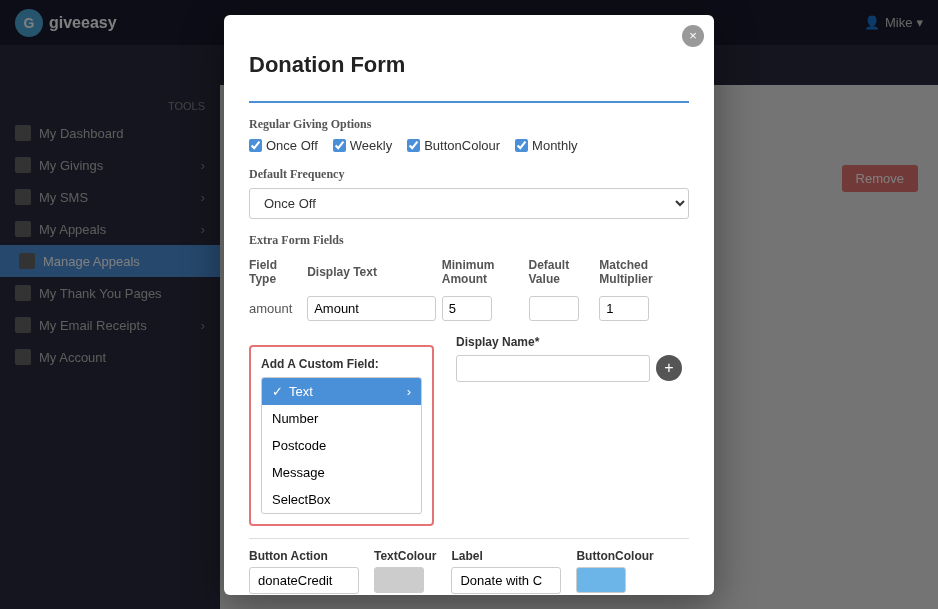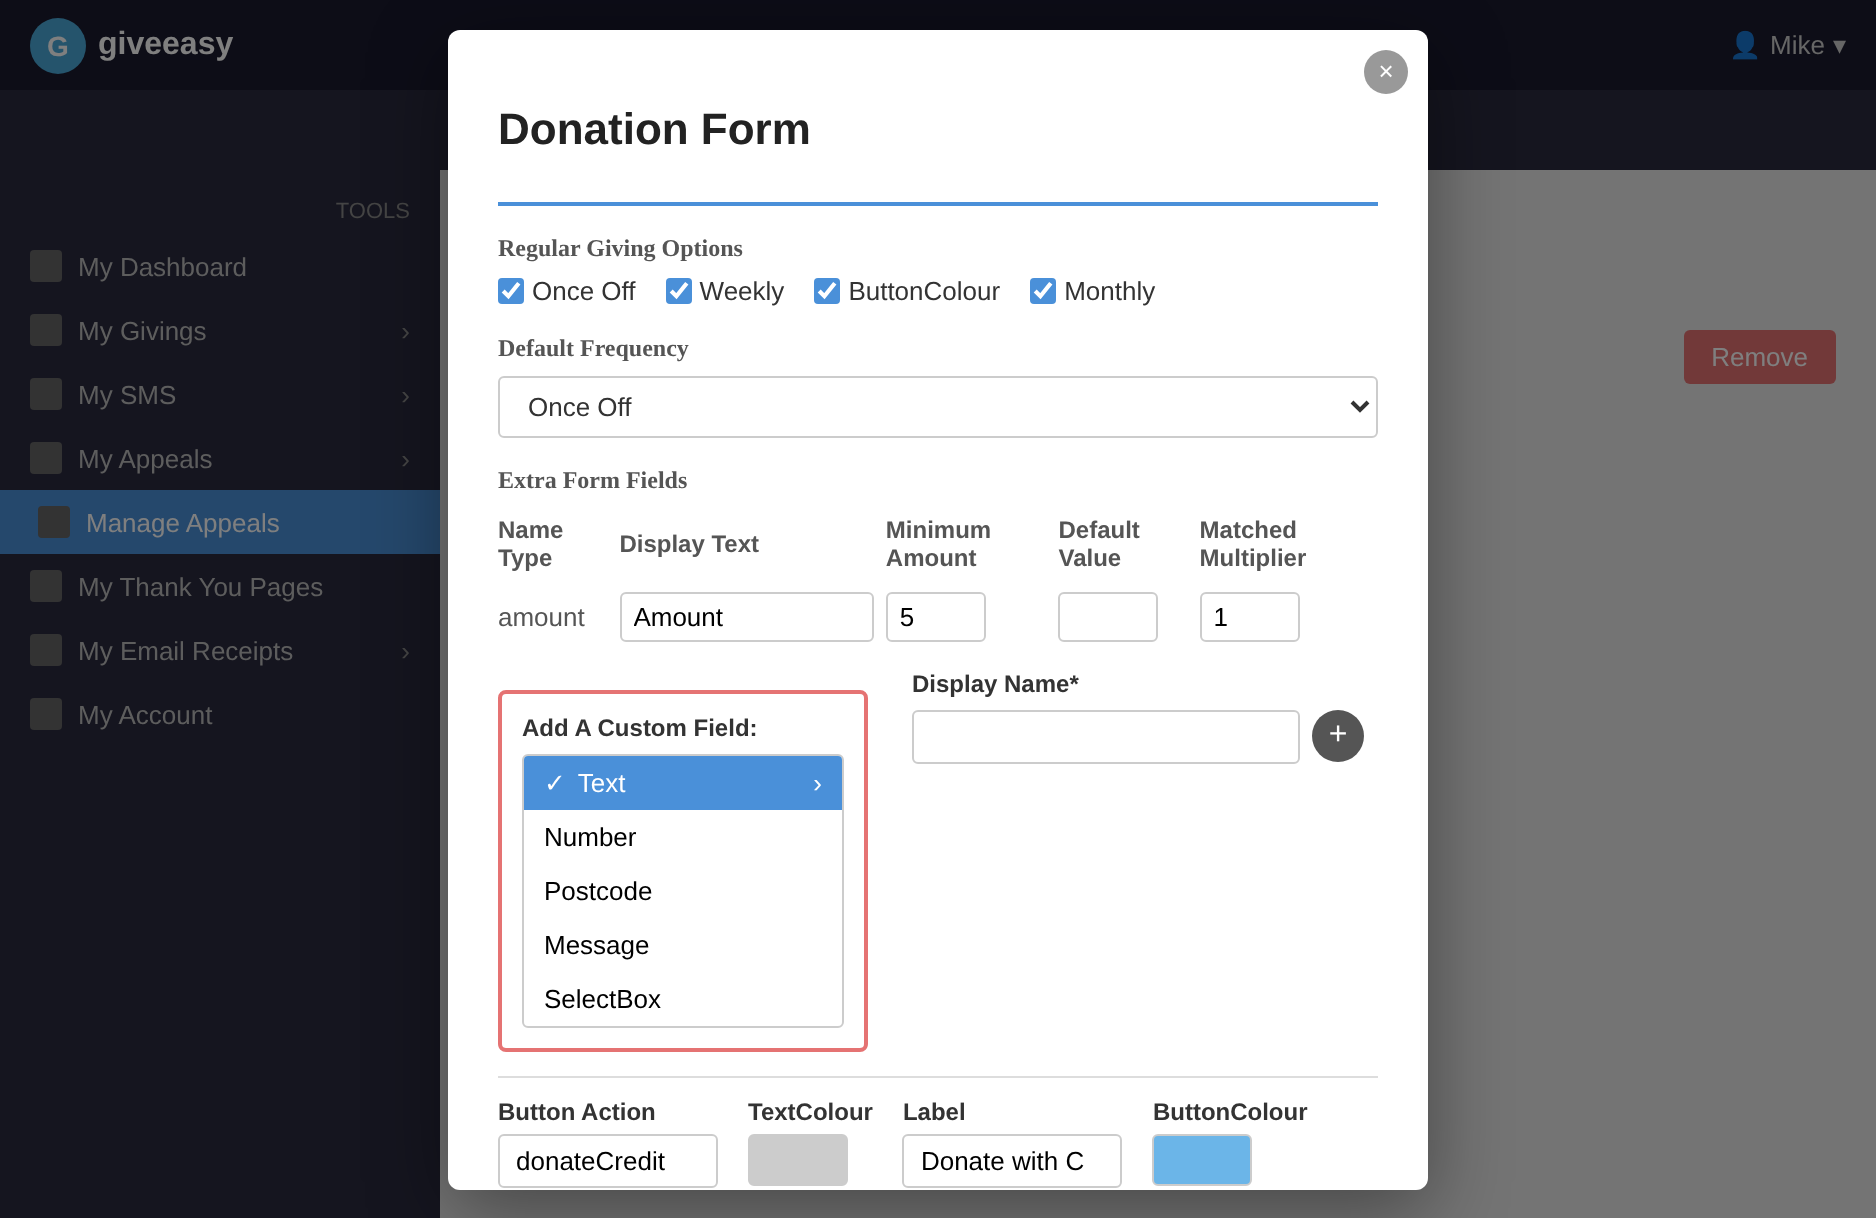--- a/index.html
+++ b/index.html
@@ -532,21 +532,21 @@
         <option>Weekly</option>
         <option>Fortnightly</option>
         <option>Monthly</option>
       </select>
 
       
       <div class="section-label">Extra Form Fields</div>
       <table class="fields-table">
         <thead>
           <tr>
-            <th>Name Type</th>
+            <th>Field Type</th>
             <th>Display Text</th>
             <th>Minimum Amount</th>
             <th>Default Value</th>
             <th>Matched Multiplier</th>
           </tr>
         </thead>
         <tbody>
           <tr>
             <td>
               <span class="field-type-text">amount</span>

